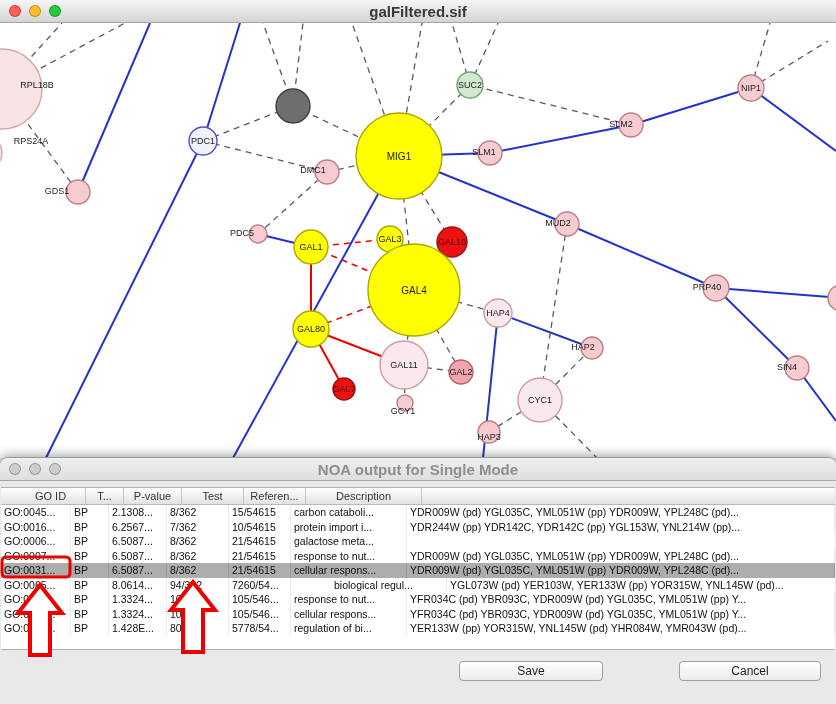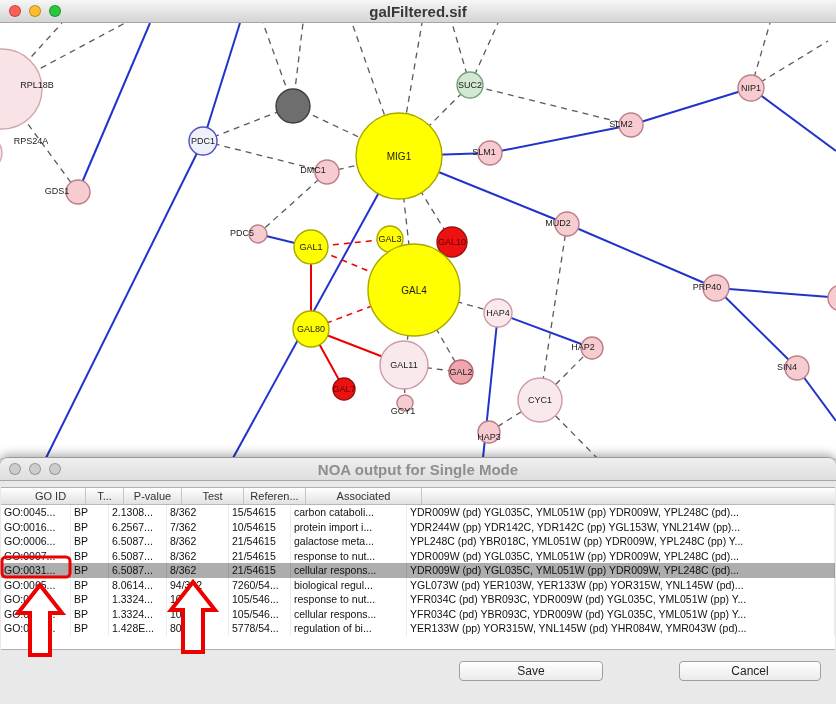--- a/index.html
+++ b/index.html
@@ -193,21 +193,21 @@
     <span class="title">NOA output for Single Mode</span>
   </div>
 
   <div class="table-wrap">
     <div class="thead" id="noa-thead">
         <div class="th" style="width: 70px;">GO ID</div>
         <div class="th" style="width: 38px;">T...</div>
         <div class="th" style="width: 58px;">P-value</div>
         <div class="th" style="width: 62px;">Test</div>
         <div class="th" style="width: 62px;">Referen...</div>
-        <div class="th" style="width: 116px;">Associated</div>
+        <div class="th" style="width: 116px;">Description</div>
       </div>
     <div id="noa-tbody">
         <div class="trow">
           <div class="td" style="width: 70px;">GO:0045...</div>
           <div class="td" style="width: 38px;">BP</div>
           <div class="td" style="width: 58px;">2.1308...</div>
           <div class="td" style="width: 62px;">8/362</div>
           <div class="td" style="width: 62px;">15/54615</div>
           <div class="td" style="width: 116px;">carbon cataboli...</div>
           <div class="td" style="width: 428px;">YDR009W (pd) YGL035C, YML051W (pp) YDR009W, YPL248C (pd)...</div>
@@ -221,21 +221,20 @@
           <div class="td" style="width: 116px;">protein import i...</div>
           <div class="td" style="width: 428px;">YDR244W (pp) YDR142C, YDR142C (pp) YGL153W, YNL214W (pp)...</div>
         </div>
         <div class="trow">
           <div class="td" style="width: 70px;">GO:0006...</div>
           <div class="td" style="width: 38px;">BP</div>
           <div class="td" style="width: 58px;">6.5087...</div>
           <div class="td" style="width: 62px;">8/362</div>
           <div class="td" style="width: 62px;">21/54615</div>
           <div class="td" style="width: 116px;">galactose meta...</div>
-          <div class="td" style="width: 428px;">YPL248C (pd) YBR018C, YML051W (pp) YDR009W, YPL248C (pp) Y...</div>
         </div>
         <div class="trow">
           <div class="td" style="width: 70px;">GO:0007...</div>
           <div class="td" style="width: 38px;">BP</div>
           <div class="td" style="width: 58px;">6.5087...</div>
           <div class="td" style="width: 62px;">8/362</div>
           <div class="td" style="width: 62px;">21/54615</div>
           <div class="td" style="width: 116px;">response to nut...</div>
           <div class="td" style="width: 428px;">YDR009W (pd) YGL035C, YML051W (pp) YDR009W, YPL248C (pd)...</div>
         </div>
@@ -247,21 +246,21 @@
           <div class="td" style="width: 62px;">21/54615</div>
           <div class="td" style="width: 116px;">cellular respons...</div>
           <div class="td" style="width: 428px;">YDR009W (pd) YGL035C, YML051W (pp) YDR009W, YPL248C (pd)...</div>
         </div>
         <div class="trow">
           <div class="td" style="width: 70px;">GO:0065...</div>
           <div class="td" style="width: 38px;">BP</div>
           <div class="td" style="width: 58px;">8.0614...</div>
           <div class="td" style="width: 62px;">94/362</div>
           <div class="td" style="width: 62px;">7260/54...</div>
-          <div class="td" style="width: 116px;">biological regul...</div>
+          <div class="td" style="width: 116px; margin-left: 40px;">biological regul...</div>
           <div class="td" style="width: 428px;">YGL073W (pd) YER103W, YER133W (pp) YOR315W, YNL145W (pd)...</div>
         </div>
         <div class="trow">
           <div class="td" style="width: 70px;">GO:0009...</div>
           <div class="td" style="width: 38px;">BP</div>
           <div class="td" style="width: 58px;">1.3324...</div>
           <div class="td" style="width: 62px;">10/362</div>
           <div class="td" style="width: 62px;">105/546...</div>
           <div class="td" style="width: 116px;">response to nut...</div>
           <div class="td" style="width: 428px;">YFR034C (pd) YBR093C, YDR009W (pd) YGL035C, YML051W (pp) Y...</div>

